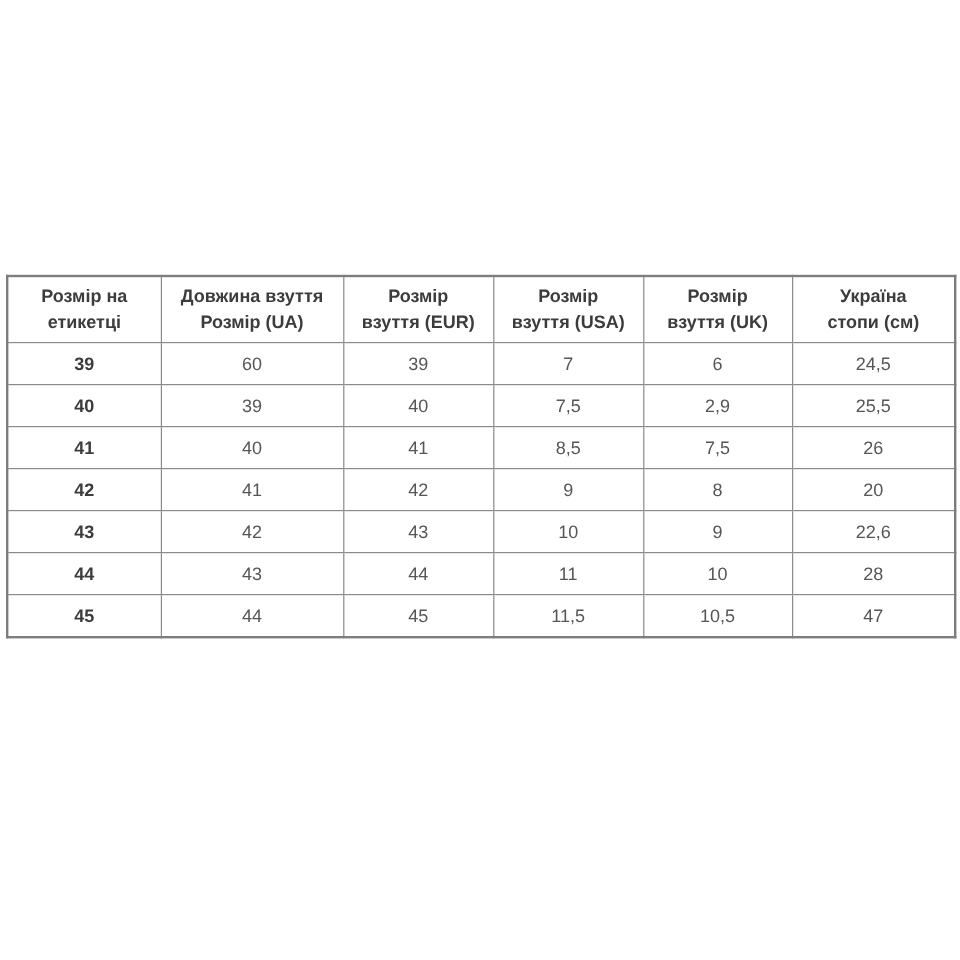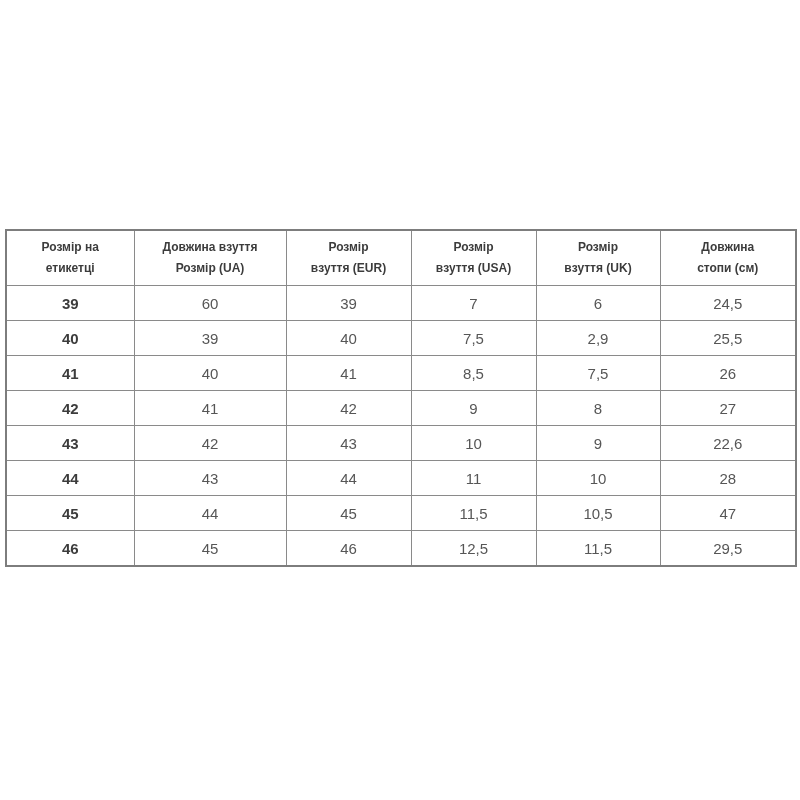--- a/index.html
+++ b/index.html
@@ -26,21 +26,21 @@
   .size-table th,
   .size-table td {
     border: 1px solid #8a8a8a;
     text-align: center;
     vertical-align: middle;
     padding: 0;
     overflow: hidden;
   }
   .size-table th {
     height: 54px;
-    font-size: 12px;
+    font-size: 15px;
     font-weight: bold;
     color: #3c3c3c;
     line-height: 21px;
   }
   .size-table td {
     height: 34px;
     font-size: 15px;
     font-weight: normal;
     color: #565656;
   }
@@ -80,21 +80,21 @@
       </th>
       <th>
         <span class="hline">Розмір</span>
         <span class="hline">взуття (USA)</span>
       </th>
       <th>
         <span class="hline">Розмір</span>
         <span class="hline">взуття (UK)</span>
       </th>
       <th>
-        <span class="hline">Довжина</span>
+        <span class="hline">Україна</span>
         <span class="hline">стопи (см)</span>
       </th>
     </tr>
   </thead>
   <tbody>
     <tr>
       <td class="label-col">39</td>
       <td>60</td>
       <td>39</td>
       <td>7</td>
@@ -116,21 +116,21 @@
       <td>8,5</td>
       <td>7,5</td>
       <td>26</td>
     </tr>
     <tr>
       <td class="label-col">42</td>
       <td>41</td>
       <td>42</td>
       <td>9</td>
       <td>8</td>
-      <td>27</td>
+      <td>20</td>
     </tr>
     <tr>
       <td class="label-col">43</td>
       <td>42</td>
       <td>43</td>
       <td>10</td>
       <td>9</td>
       <td>22,6</td>
     </tr>
     <tr>
@@ -142,22 +142,14 @@
       <td>28</td>
     </tr>
     <tr>
       <td class="label-col">45</td>
       <td>44</td>
       <td>45</td>
       <td>11,5</td>
       <td>10,5</td>
       <td>47</td>
     </tr>
-    <tr>
-      <td class="label-col">46</td>
-      <td>45</td>
-      <td>46</td>
-      <td>12,5</td>
-      <td>11,5</td>
-      <td>29,5</td>
-    </tr>
   </tbody>
 </table>
 
 </body></html>

